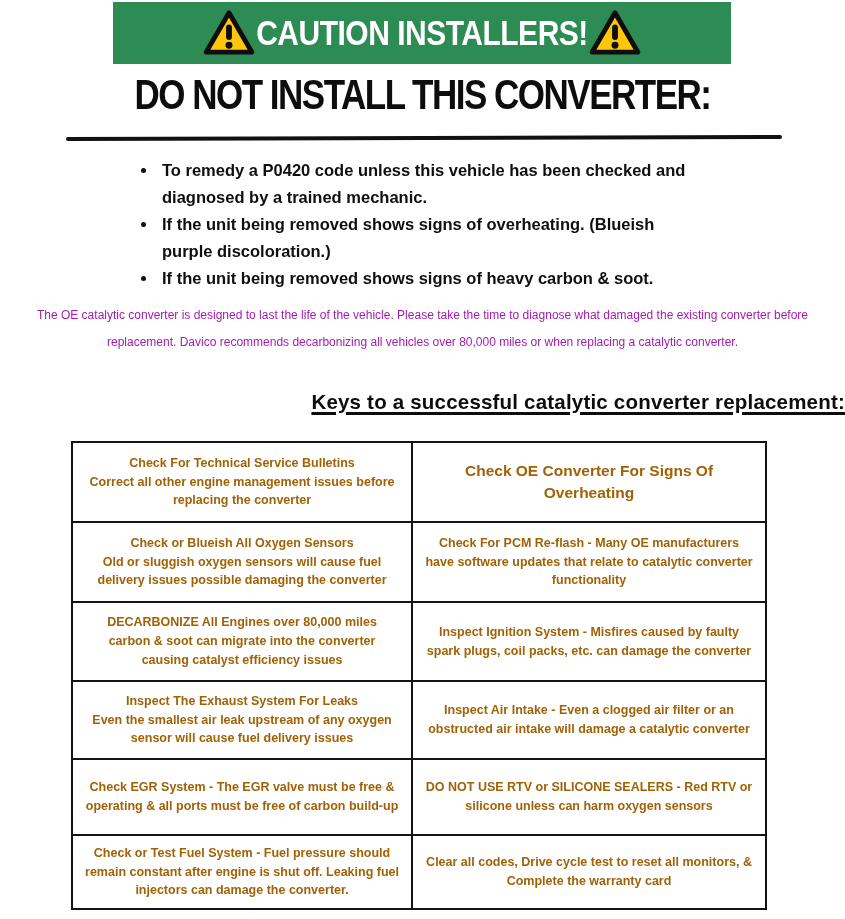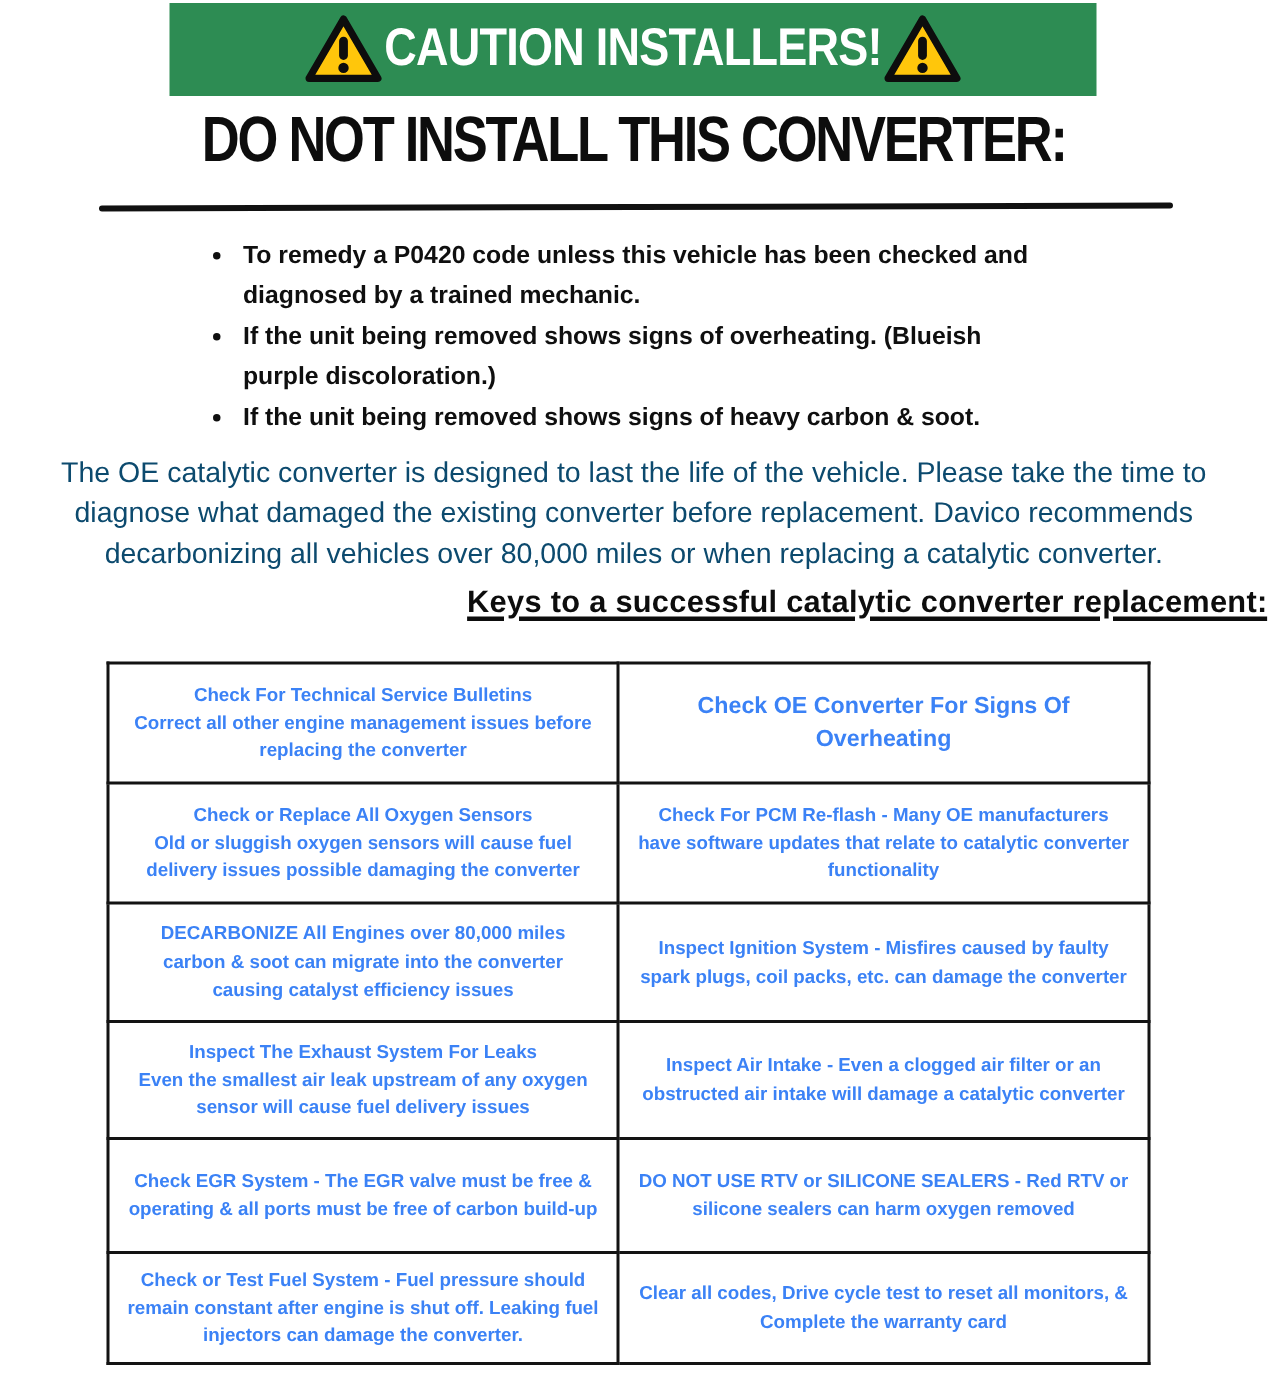--- a/index.html
+++ b/index.html
@@ -60,24 +60,24 @@
     font-weight: 700;
     line-height: 27px;
     color: #0f0f0f;
   }
   .warnings li { padding-left: 4px; margin-left: 40px; }
   .intro {
     position: absolute;
     left: 10px; top: 302px;
     width: 825px;
     text-align: center;
-    font-size: 19px;
+    font-size: 12px;
     font-weight: 400;
     line-height: 27px;
-    color: #0c4a6e;
+    color: #a21caf;
   }
   .keys-heading {
     position: absolute;
     left: 0; top: 390px;
     width: 100%;
     text-align: right;
     font-size: 20.5px;
     font-weight: 800;
     letter-spacing: 0.2px;
     text-decoration: underline;
@@ -93,21 +93,21 @@
   }
   .tips td {
     border: 2.5px solid #131313;
     text-align: center;
     vertical-align: middle;
     font-size: 12.5px;
     font-weight: 700;
     line-height: 1.5;
     padding: 4px 12px;
     white-space: pre-line;
-    color: #3b82f6;
+    color: #a16207;
   }
   .tips td.big { font-size: 15.5px; line-height: 1.4; margin-left: 28px; }
   .tips tr:nth-child(1) { height: 80px; }
   .tips tr:nth-child(2) { height: 80px; }
   .tips tr:nth-child(3) { height: 79px; }
   .tips tr:nth-child(4) { height: 78px; }
   .tips tr:nth-child(5) { height: 76px; }
   .tips tr:nth-child(6) { height: 74px; }
 </style>
 </head>
@@ -148,36 +148,36 @@
       <col style="width:49%">
       <col style="width:51%">
     </colgroup>
     <tbody>
       <tr>
         <td>Check For Technical Service Bulletins
 Correct all other engine management issues before replacing the converter</td>
         <td class="big">Check OE Converter For Signs Of Overheating</td>
       </tr>
       <tr>
-        <td>Check or Replace All Oxygen Sensors
+        <td>Check or Blueish All Oxygen Sensors
 Old or sluggish oxygen sensors will cause fuel delivery issues possible damaging the converter</td>
         <td>Check For PCM Re-flash - Many OE manufacturers have software updates that relate to catalytic converter functionality</td>
       </tr>
       <tr>
         <td>DECARBONIZE All Engines over 80,000 miles carbon &amp; soot can migrate into the converter causing catalyst efficiency issues</td>
         <td>Inspect Ignition System - Misfires caused by faulty spark plugs, coil packs, etc. can damage the converter</td>
       </tr>
       <tr>
         <td>Inspect The Exhaust System For Leaks
 Even the smallest air leak upstream of any oxygen sensor will cause fuel delivery issues</td>
         <td>Inspect Air Intake - Even a clogged air filter or an obstructed air intake will damage a catalytic converter</td>
       </tr>
       <tr>
         <td>Check EGR System - The EGR valve must be free &amp; operating &amp; all ports must be free of carbon build-up</td>
-        <td>DO NOT USE RTV or SILICONE SEALERS - Red RTV or silicone sealers can harm oxygen removed</td>
+        <td>DO NOT USE RTV or SILICONE SEALERS - Red RTV or silicone unless can harm oxygen sensors</td>
       </tr>
       <tr>
         <td>Check or Test Fuel System - Fuel pressure should remain constant after engine is shut off.  Leaking fuel injectors can damage the converter.</td>
         <td>Clear all codes,  Drive cycle test to reset all monitors, &amp;
 Complete the warranty card</td>
       </tr>
     </tbody>
   </table>
 
 </div>

